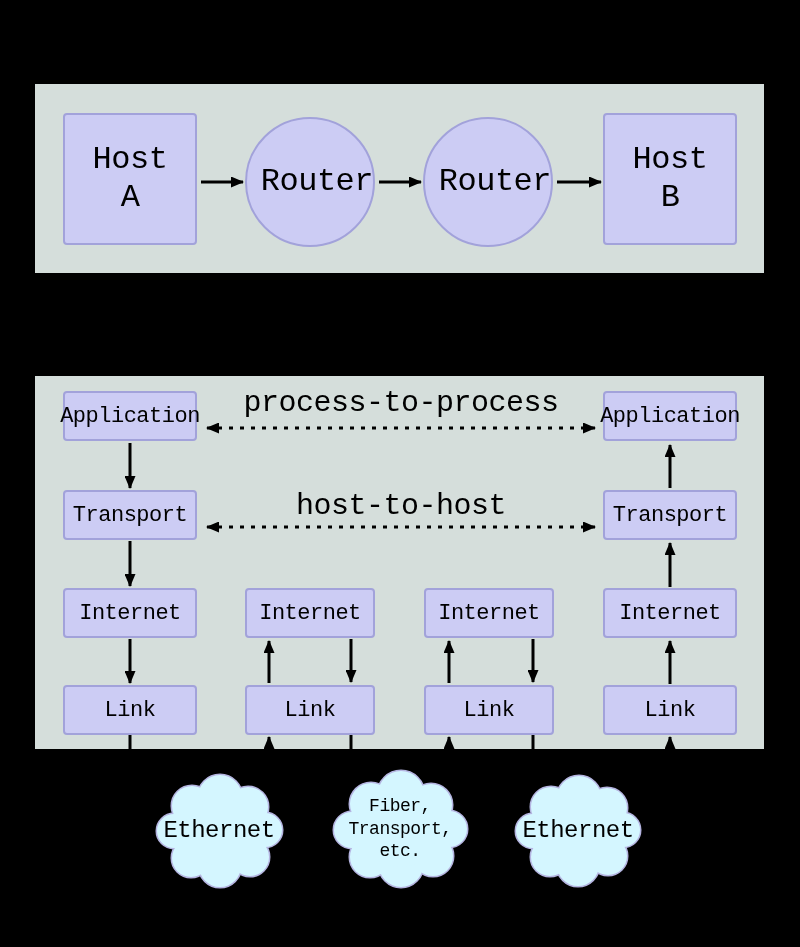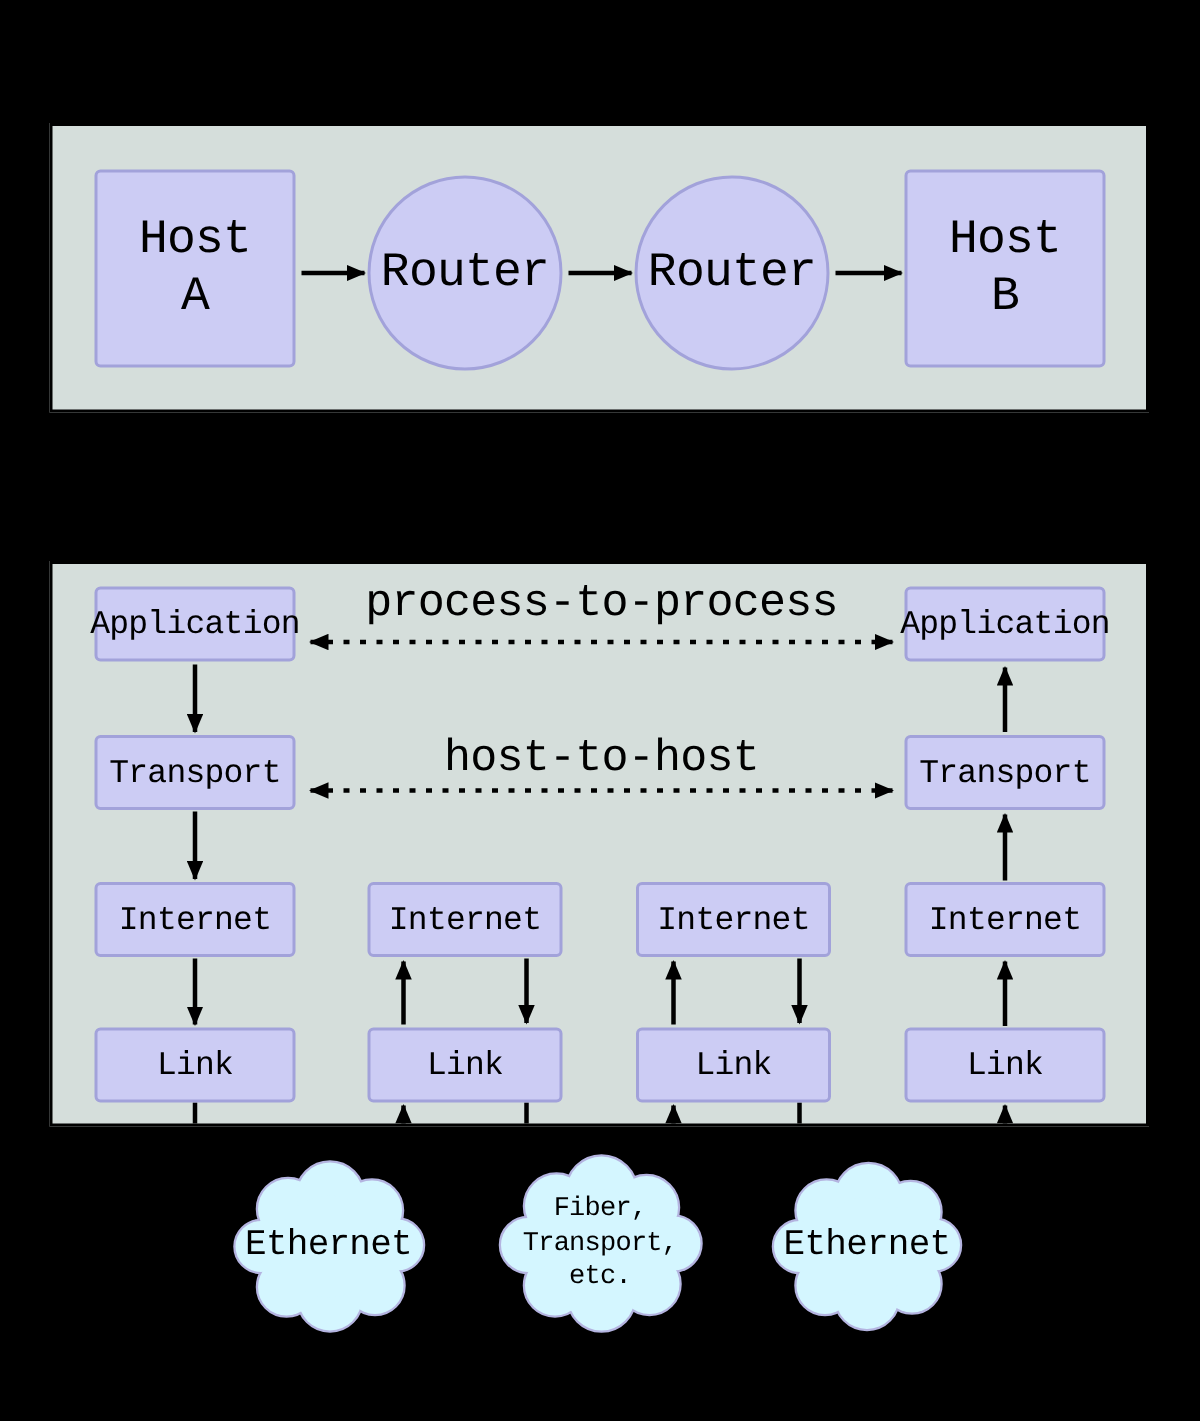--- a/index.html
+++ b/index.html
@@ -22,21 +22,21 @@
   }
   .panel-top{top:82px;height:193px;}
   .panel-stack{top:374px;height:377px;}
   .overlay{position:absolute;left:0;top:0;pointer-events:none;}
   .node{
     position:absolute;display:flex;align-items:center;justify-content:center;
     text-align:center;background:var(--node-fill);
     border:2.5px solid var(--node-border);box-sizing:border-box;
   }
   .node.boxy{border-radius:4px;}
-  .node.round{border-radius:50%;}
+  .node.round{border-radius:50%;justify-content:flex-end;}
   .node-label-big{font-size:32px;line-height:1.2;letter-spacing:-0.5px;}
   .layer-box{font-size:22px;letter-spacing:-0.5px;border-radius:3px;}
   .flow-label{
     position:absolute;text-align:center;font-size:30px;letter-spacing:-0.5px;
     white-space:nowrap;
   }
   .arrow-line{stroke:var(--line);stroke-width:3;fill:none;}
   .dashed-line{stroke:var(--line);stroke-width:3;fill:none;stroke-dasharray:4 7;}
   .arrow-head{fill:var(--line);}
   .cloud{position:absolute;}

